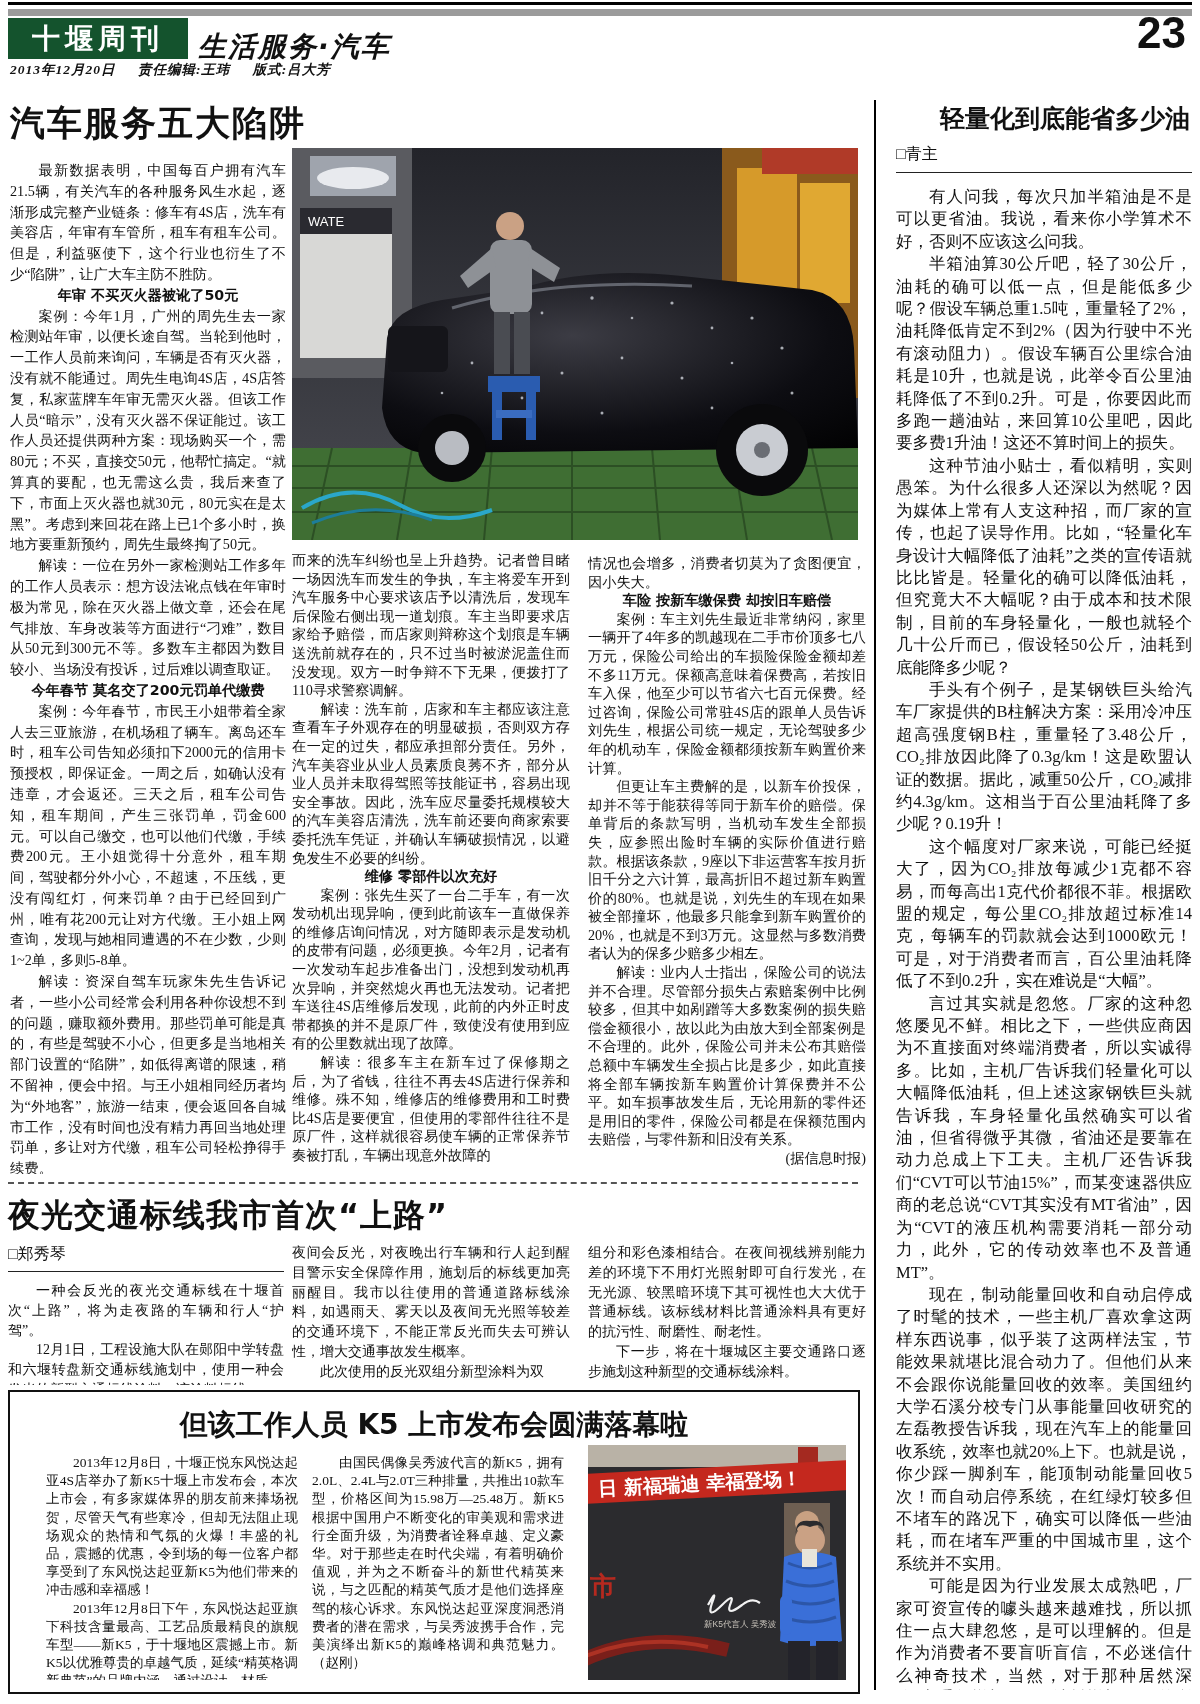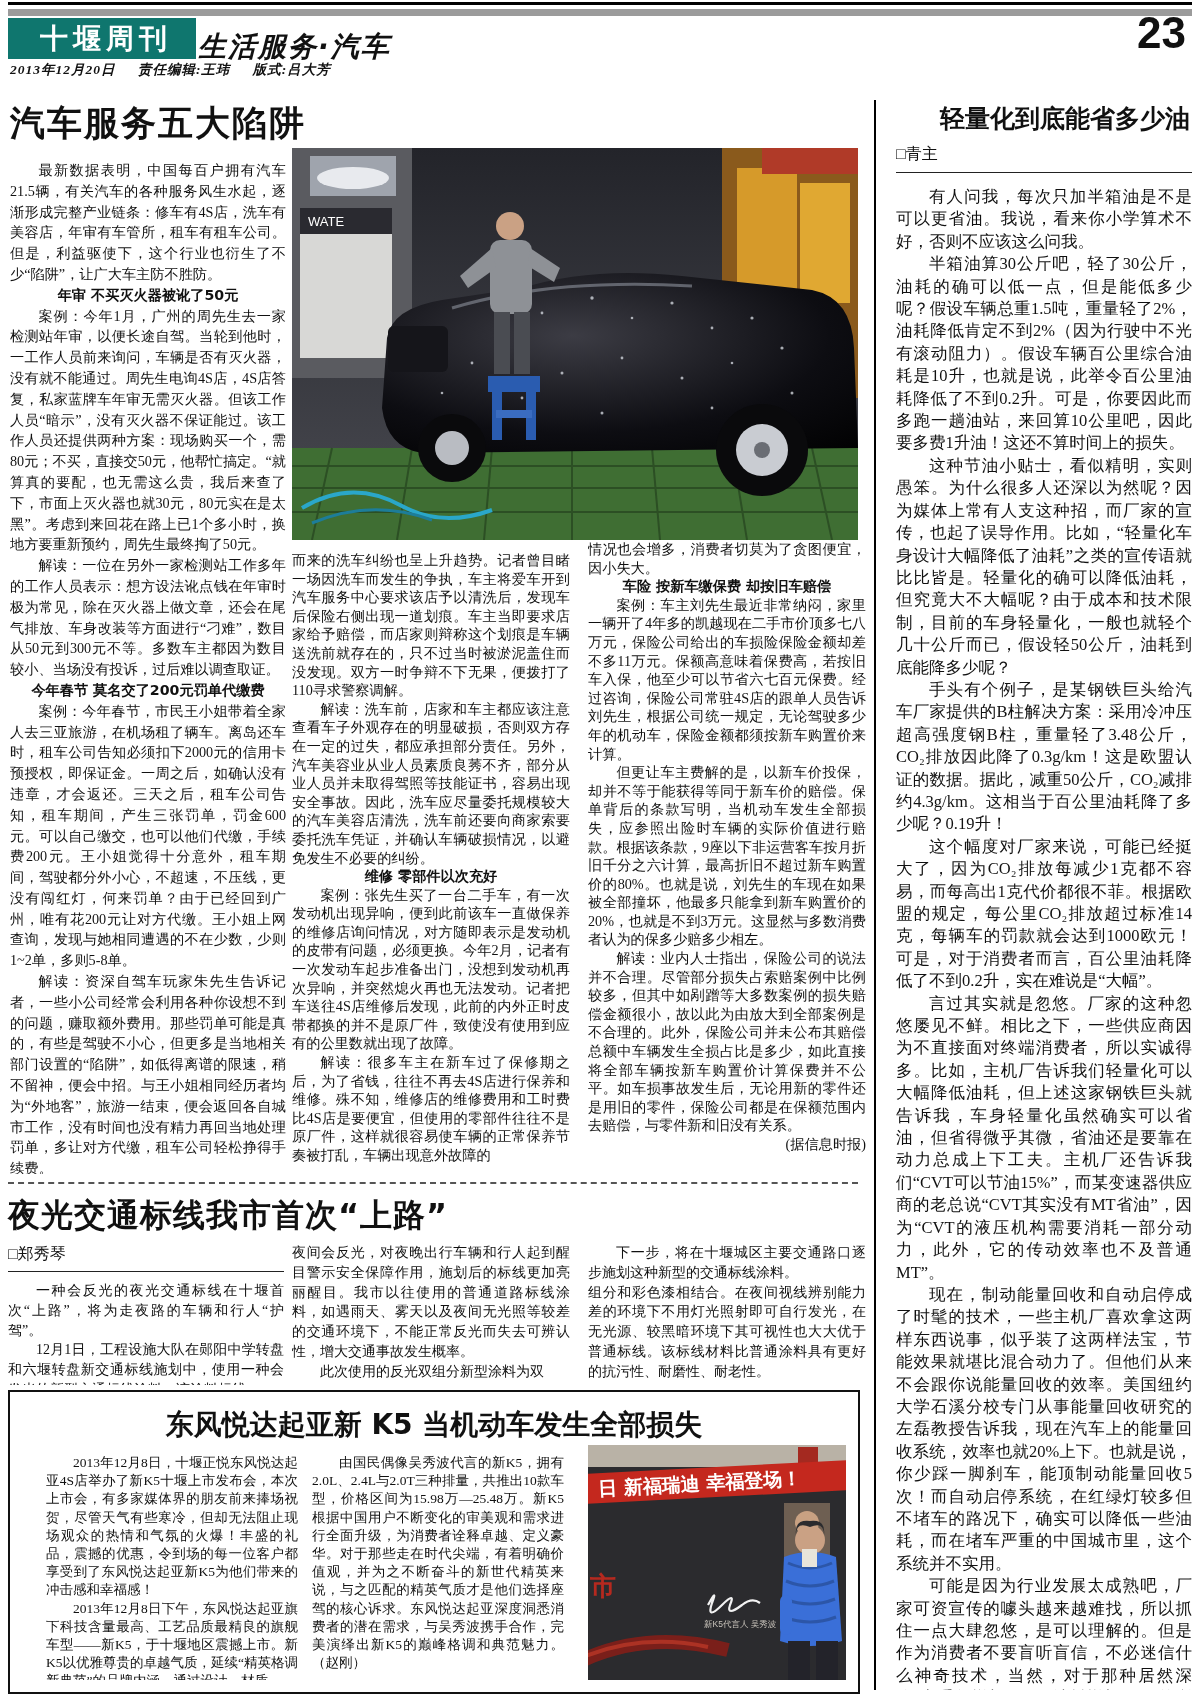--- a/index.html
+++ b/index.html
@@ -2,22 +2,22 @@
 <html><head>
 <meta charset="utf-8">
 <style>
   html,body{margin:0;padding:0;background:#fff;}
   #page{position:relative;width:1200px;height:1704px;background:#fff;overflow:hidden;
         font-family:"Liberation Serif","DejaVu Serif",serif;color:#111;}
   .abs{position:absolute;}
   
   .topline{background:#000;height:3px;}
   .graybar{background:#9b9b9b;height:7px;}
-  .masthead{background:#0f766e;color:#fff;display:flex;align-items:center;justify-content:center;
-            font-family:"DejaVu Sans","Liberation Sans",sans-serif;font-weight:bold;font-size:28px;letter-spacing:5px;padding-left:8px;}
+  .masthead{background:#14532d;color:#fff;display:flex;align-items:center;justify-content:center;
+            font-family:"DejaVu Sans","Liberation Sans",sans-serif;font-weight:bold;font-size:28px;letter-spacing:5px;}
   .section-title{font-family:"DejaVu Sans","Liberation Sans",sans-serif;font-weight:bold;font-size:28px;letter-spacing:2px;font-style:italic;}
   .pagenum{font-family:"Liberation Sans",sans-serif;font-weight:bold;font-size:44px;}
   .dateline{font-size:13.5px;font-weight:bold;font-style:italic;letter-spacing:1px;}
   .dateline span{margin-right:18px;}
   
   .headline-xl{font-family:"DejaVu Sans","Liberation Sans",sans-serif;font-weight:900;font-size:35px;letter-spacing:2px;}
   .headline-md{font-family:"DejaVu Sans","Liberation Sans",sans-serif;font-weight:900;font-size:32px;letter-spacing:1px;}
   .headline-sb{font-family:"DejaVu Sans","Liberation Sans",sans-serif;font-weight:bold;font-size:25px;margin-left:44px;}
   .headline-box{font-family:"DejaVu Sans","Liberation Sans",sans-serif;font-weight:800;font-size:28px;text-align:center;}
   .byline{font-size:16px;}
@@ -159,21 +159,21 @@
     </svg>
   </div>
 
   <div class="abs colflow c-mid" style="left:292px;top:551px;width:278px;height:626px;">
       <div class="para cont">而来的洗车纠纷也呈上升趋势。记者曾目睹一场因洗车而发生的争执，车主将爱车开到汽车服务中心要求该店予以清洗后，发现车后保险右侧出现一道划痕。车主当即要求店家给予赔偿，而店家则辩称这个划痕是车辆送洗前就存在的，只不过当时被淤泥盖住而没发现。双方一时争辩不下无果，便拨打了110寻求警察调解。</div>
       <div class="para">解读：洗车前，店家和车主都应该注意查看车子外观存在的明显破损，否则双方存在一定的过失，都应承担部分责任。另外，汽车美容业从业人员素质良莠不齐，部分从业人员并未取得驾照等技能证书，容易出现安全事故。因此，洗车应尽量委托规模较大的汽车美容店清洗，洗车前还要向商家索要委托洗车凭证，并确认车辆破损情况，以避免发生不必要的纠纷。</div>
       <div class="subhead">维修 零部件以次充好</div>
       <div class="para">案例：张先生买了一台二手车，有一次发动机出现异响，便到此前该车一直做保养的维修店询问情况，对方随即表示是发动机的皮带有问题，必须更换。今年2月，记者有一次发动车起步准备出门，没想到发动机再次异响，并突然熄火再也无法发动。记者把车送往4S店维修后发现，此前的内外正时皮带都换的并不是原厂件，致使没有使用到应有的公里数就出现了故障。</div>
       <div class="para">解读：很多车主在新车过了保修期之后，为了省钱，往往不再去4S店进行保养和维修。殊不知，维修店的维修费用和工时费比4S店是要便宜，但使用的零部件往往不是原厂件，这样就很容易使车辆的正常保养节奏被打乱，车辆出现意外故障的</div>
     </div>
-  <div class="abs colflow c-mid" style="left:588px;top:540px;width:278px;height:626px;">
+  <div class="abs colflow c-mid" style="left:588px;top:554px;width:278px;height:626px;">
       <div class="para cont">情况也会增多，消费者切莫为了贪图便宜，因小失大。</div>
       <div class="subhead">车险 按新车缴保费 却按旧车赔偿</div>
       <div class="para">案例：车主刘先生最近非常纳闷，家里一辆开了4年多的凯越现在二手市价顶多七八万元，保险公司给出的车损险保险金额却差不多11万元。保额高意味着保费高，若按旧车入保，他至少可以节省六七百元保费。经过咨询，保险公司常驻4S店的跟单人员告诉刘先生，根据公司统一规定，无论驾驶多少年的机动车，保险金额都须按新车购置价来计算。</div>
       <div class="para">但更让车主费解的是，以新车价投保，却并不等于能获得等同于新车价的赔偿。保单背后的条款写明，当机动车发生全部损失，应参照出险时车辆的实际价值进行赔款。根据该条款，9座以下非运营客车按月折旧千分之六计算，最高折旧不超过新车购置价的80%。也就是说，刘先生的车现在如果被全部撞坏，他最多只能拿到新车购置价的20%，也就是不到3万元。这显然与多数消费者认为的保多少赔多少相左。</div>
       <div class="para">解读：业内人士指出，保险公司的说法并不合理。尽管部分损失占索赔案例中比例较多，但其中如剐蹭等大多数案例的损失赔偿金额很小，故以此为由放大到全部案例是不合理的。此外，保险公司并未公布其赔偿总额中车辆发生全损占比是多少，如此直接将全部车辆按新车购置价计算保费并不公平。如车损事故发生后，无论用新的零件还是用旧的零件，保险公司都是在保额范围内去赔偿，与零件新和旧没有关系。</div>
       <div class="credit">(据信息时报)</div>
     </div>
 
   <div class="abs vline" style="left:874px;top:100px;height:1590px;"></div>
   <div class="abs headline-sb" style="left:896px;top:102px;width:296px;">轻量化到底能省多少油</div>
@@ -196,26 +196,26 @@
   <div class="abs rule" style="left:8px;top:1271px;width:276px;"></div>
   <div class="abs colflow c-night" style="left:8px;top:1281px;width:276px;height:104px;">
       <div class="para">一种会反光的夜光交通标线在十堰首次“上路”，将为走夜路的车辆和行人“护驾”。</div>
       <div class="para">12月1日，工程设施大队在郧阳中学转盘和六堰转盘新交通标线施划中，使用一种会发光的新型交通标线涂料。该涂料标线</div>
     </div>
   <div class="abs colflow c-night" style="left:292px;top:1243px;width:278px;height:142px;">
       <div class="para cont">夜间会反光，对夜晚出行车辆和行人起到醒目警示安全保障作用，施划后的标线更加亮丽醒目。我市以往使用的普通道路标线涂料，如遇雨天、雾天以及夜间无光照等较差的交通环境下，不能正常反光而失去可辨认性，增大交通事故发生概率。</div>
       <div class="para">此次使用的反光双组分新型涂料为双</div>
     </div>
   <div class="abs colflow c-night" style="left:588px;top:1243px;width:278px;height:142px;">
+      <div class="para cont">组分和彩色漆相结合。在夜间视线辨别能力差的环境下不用灯光照射即可自行发光，在无光源、较黑暗环境下其可视性也大大优于普通标线。该标线材料比普通涂料具有更好的抗污性、耐磨性、耐老性。</div>
       <div class="para">下一步，将在十堰城区主要交通路口逐步施划这种新型的交通标线涂料。</div>
-      <div class="para cont">组分和彩色漆相结合。在夜间视线辨别能力差的环境下不用灯光照射即可自行发光，在无光源、较黑暗环境下其可视性也大大优于普通标线。该标线材料比普通涂料具有更好的抗污性、耐磨性、耐老性。</div>
     </div>
 
   <div class="abs k5box" style="left:8px;top:1390px;width:848px;height:300px;">
-    <div class="abs headline-box" style="left:0;top:14px;width:848px;">东风悦达起亚新 K5 当机动车发生全部损失</div>
+    <div class="abs headline-box" style="left:0;top:14px;width:848px;">但该工作人员 K5 上市发布会圆满落幕啦</div>
     <div class="abs colflow c-box" style="left:36px;top:62px;width:252px;height:226px;">
         <div class="para">2013年12月8日，十堰正悦东风悦达起亚4S店举办了新K5十堰上市发布会，本次上市会，有多家媒体界的朋友前来捧场祝贺，尽管天气有些寒冷，但却无法阻止现场观众的热情和气氛的火爆！丰盛的礼品，震撼的优惠，令到场的每一位客户都享受到了东风悦达起亚新K5为他们带来的冲击感和幸福感！</div>
         <div class="para">2013年12月8日下午，东风悦达起亚旗下科技含量最高、工艺品质最精良的旗舰车型——新K5，于十堰地区震撼上市。新K5以优雅尊贵的卓越气质，延续“精英格调新典范”的品牌内涵，通过设计、材质、</div>
       </div>
     <div class="abs colflow c-box" style="left:302px;top:62px;width:252px;height:226px;">
         <div class="para">由国民偶像吴秀波代言的新K5，拥有2.0L、2.4L与2.0T三种排量，共推出10款车型，价格区间为15.98万—25.48万。新K5根据中国用户不断变化的审美观和需求进行全面升级，为消费者诠释卓越、定义豪华。对于那些走在时代尖端，有着明确价值观，并为之不断奋斗的新世代精英来说，与之匹配的精英气质才是他们选择座驾的核心诉求。东风悦达起亚深度洞悉消费者的潜在需求，与吴秀波携手合作，完美演绎出新K5的巅峰格调和典范魅力。（赵刚）</div>
       </div>
 
     <div class="abs" style="left:578px;top:53px;width:258px;height:235px;">
       <svg width="258" height="235" viewBox="0 0 258 235">

